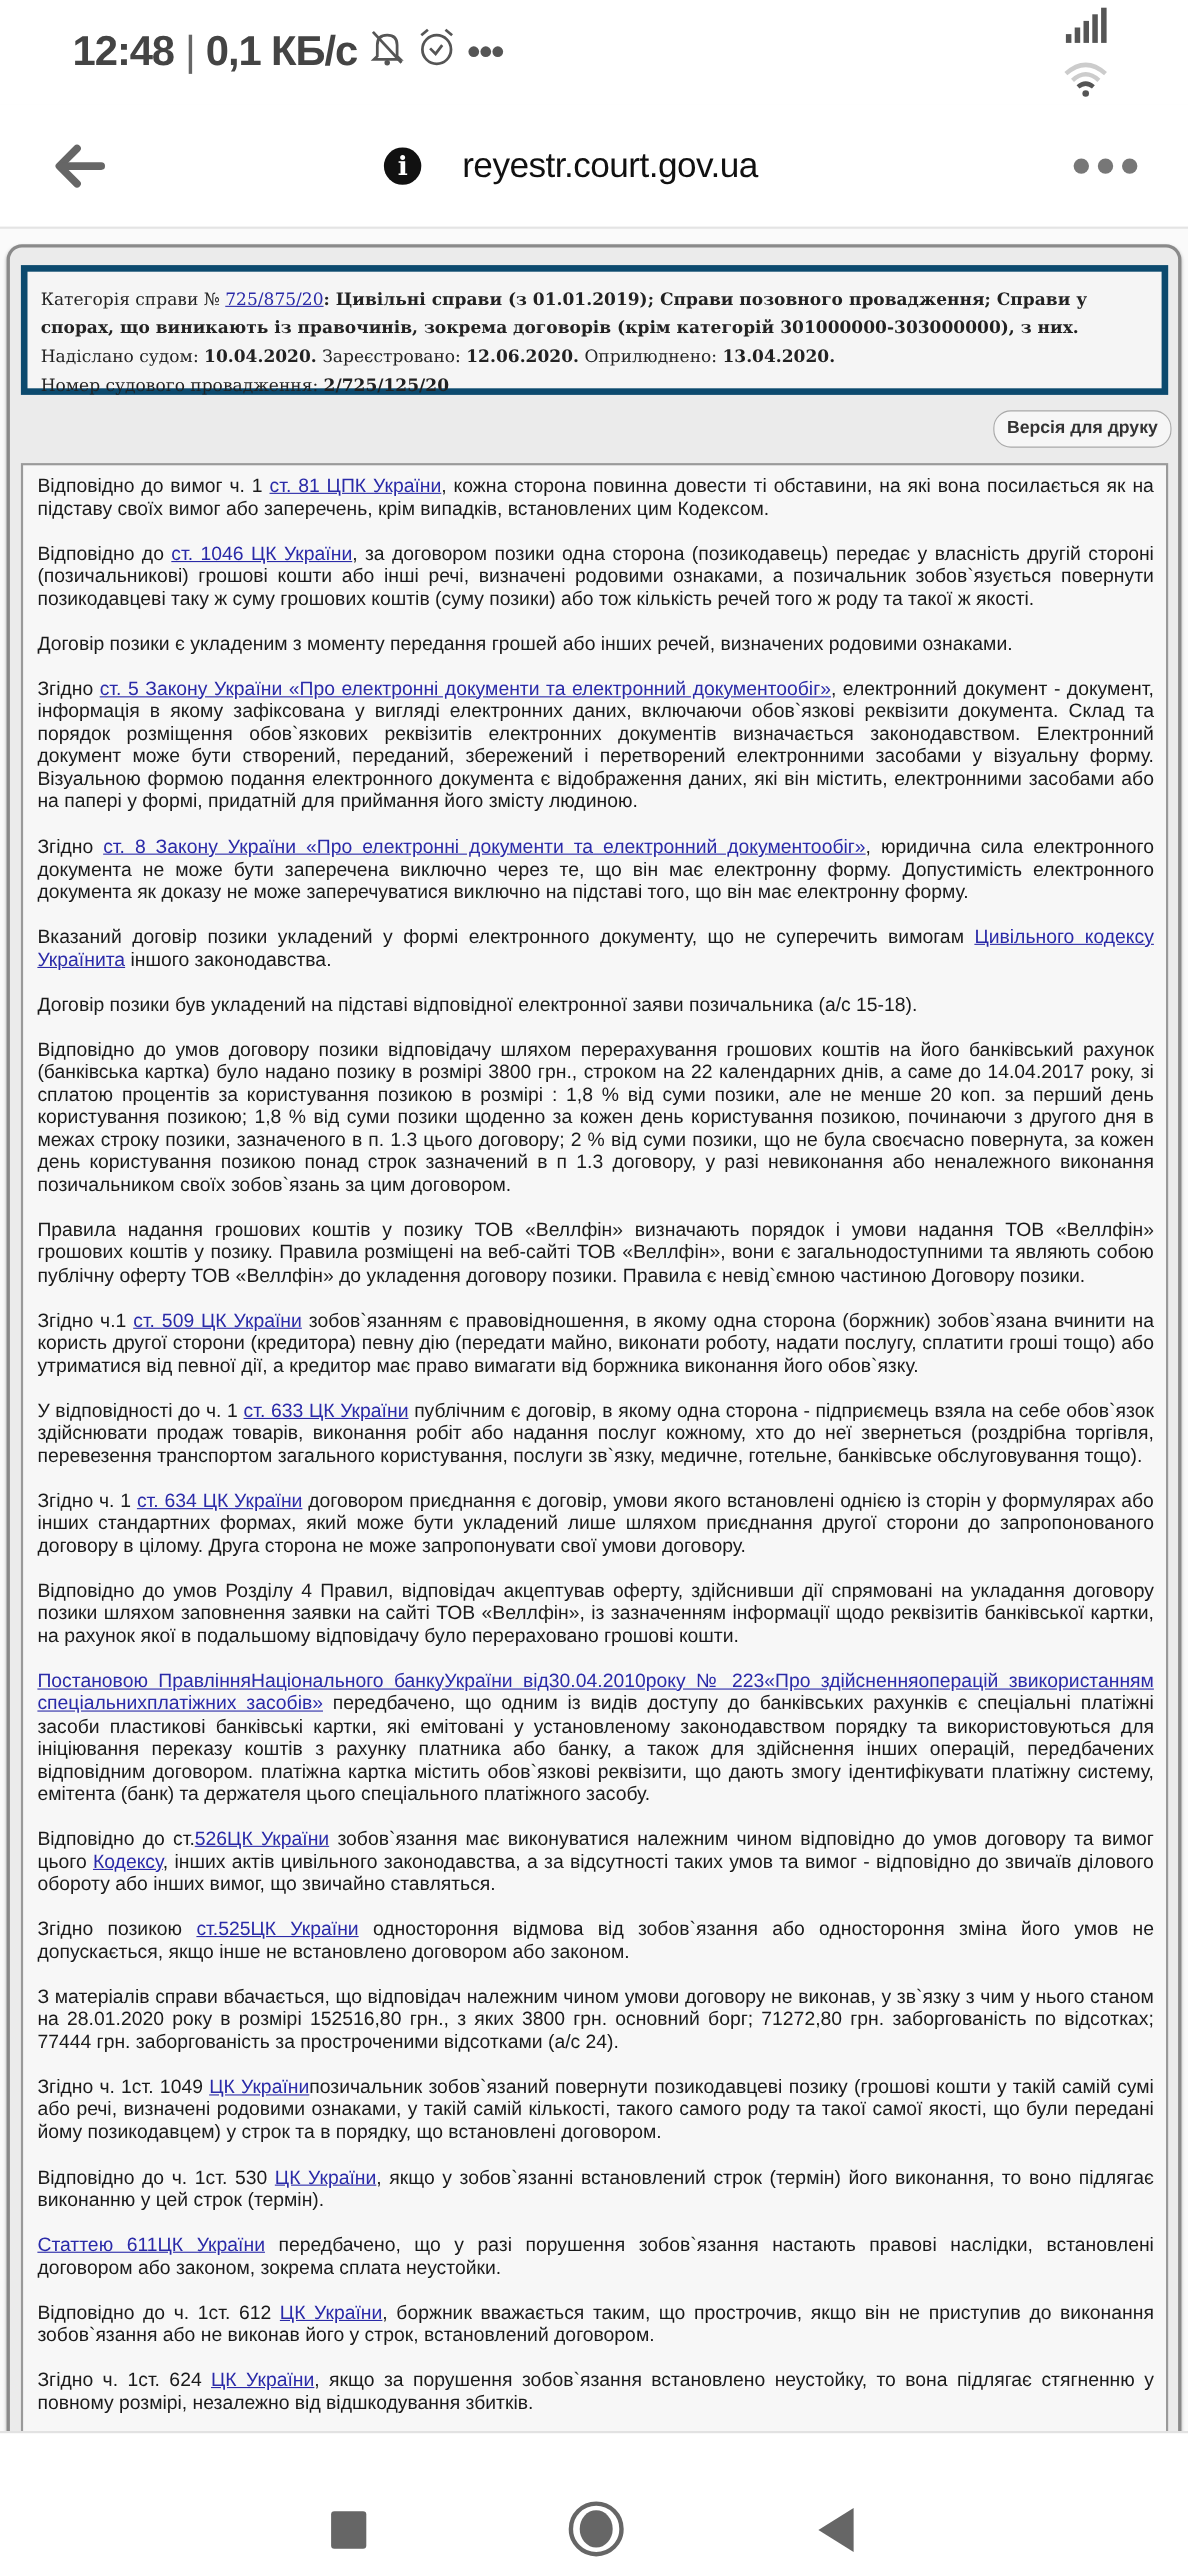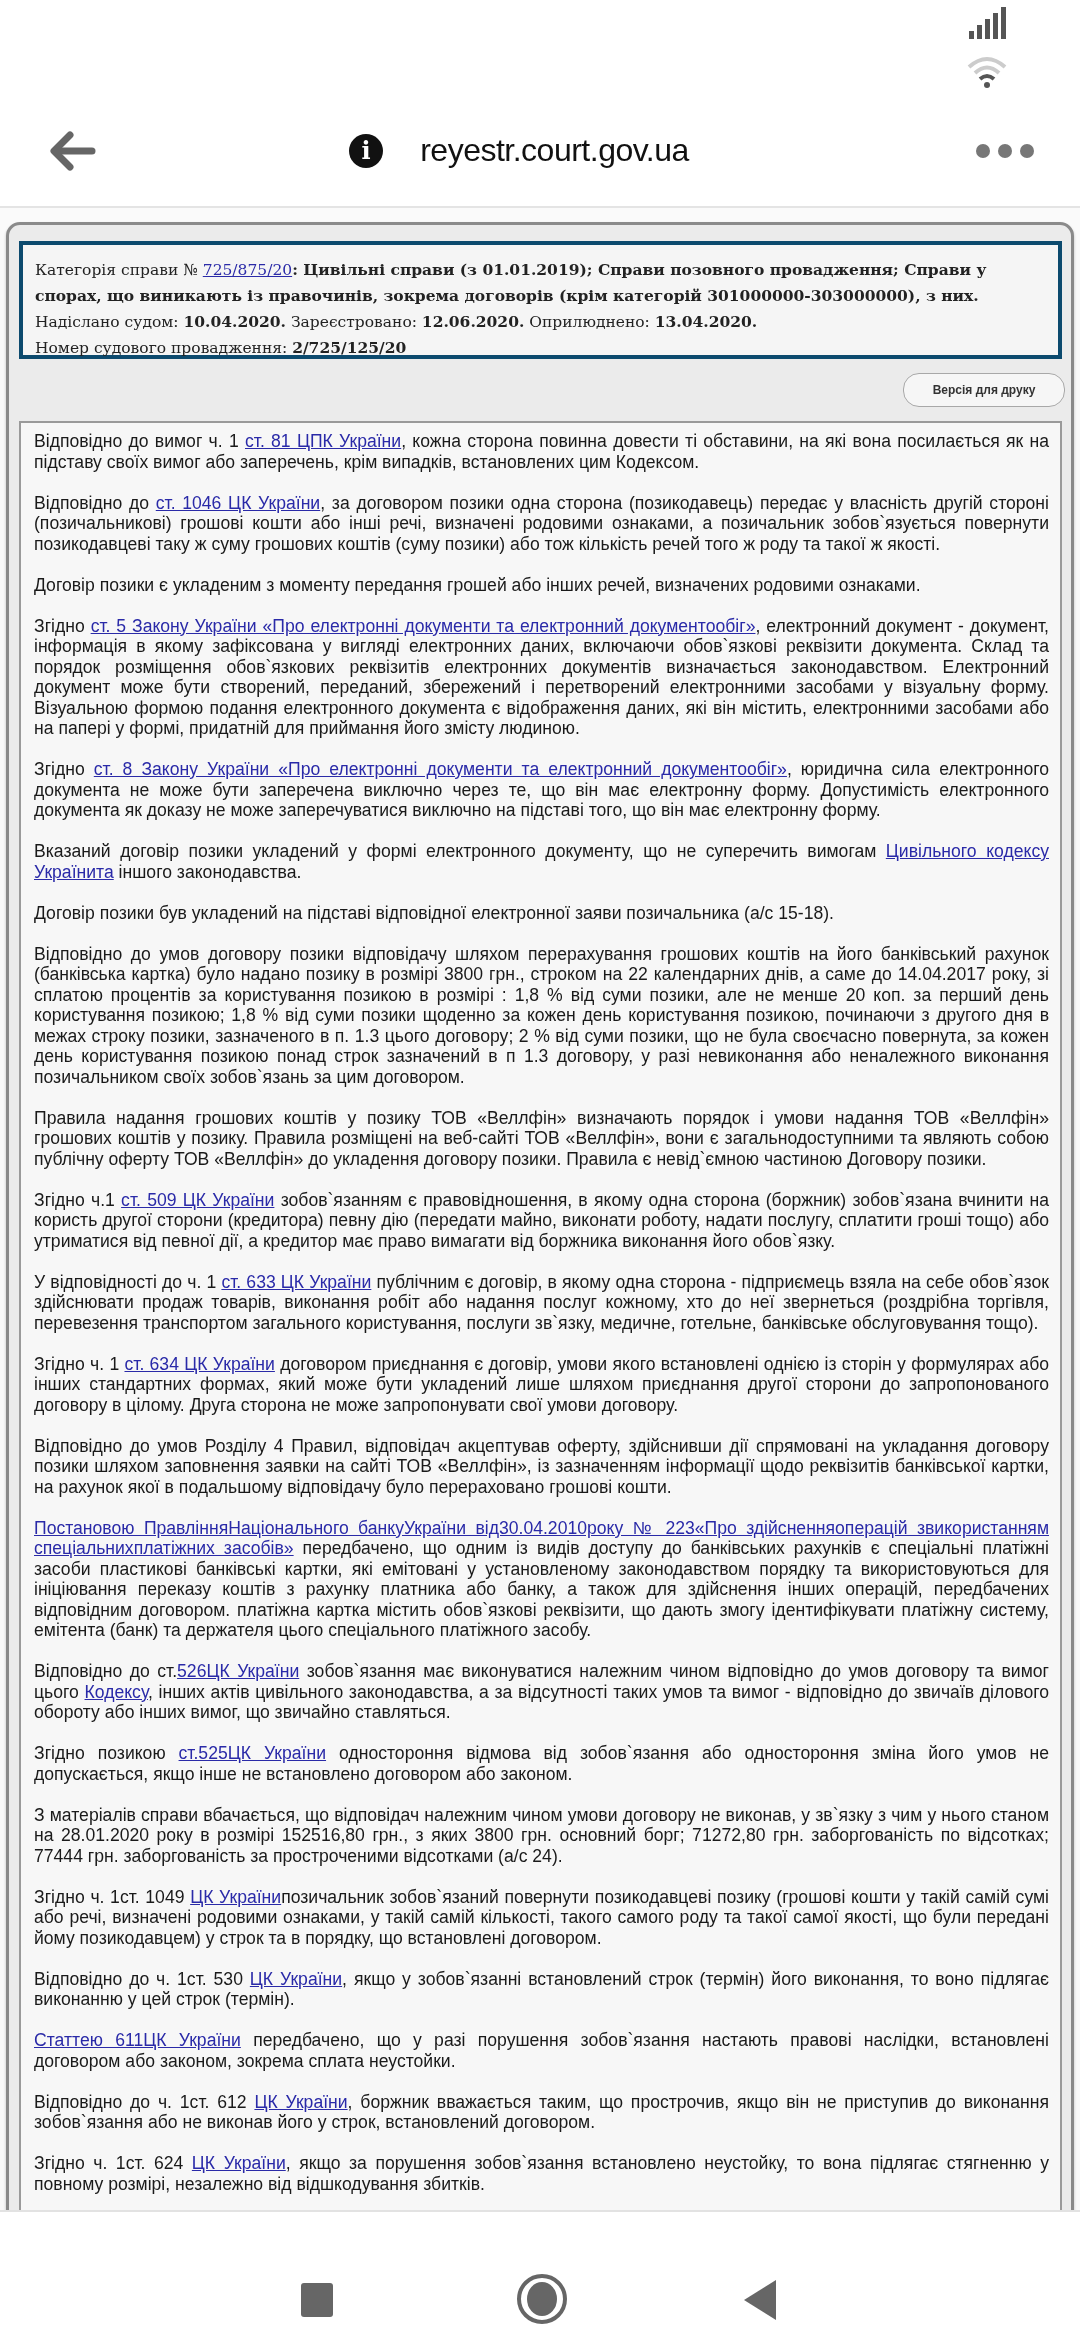--- a/index.html
+++ b/index.html
@@ -22,39 +22,60 @@
   .back-btn { width: 70px; height: 60px; margin-left: 38px; display: flex; align-items: center; justify-content: center; }
   .url-area { flex: 1; display: flex; align-items: center; justify-content: center; gap: 18px; margin-right: 30px; }
   .info-icon { width: 34px; height: 34px; border-radius: 50%; background: #111; color: #fff; font-weight: bold; font-size: 24px; display: flex; align-items: center; justify-content: center; font-family: "DejaVu Serif", serif; }
   .url-text { font-size: 32px; color: #111; letter-spacing: -0.5px; margin-left: 19px; }
   .menu-btn { width: 90px; height: 60px; margin-right: 30px; display: flex; align-items: center; justify-content: center; gap: 8px; }
   .menu-btn span { width: 14px; height: 14px; border-radius: 50%; background: #777; display: block; }
 
   
   .page { position: absolute; top: 210px; left: 0; width: 1080px; height: 2000px; background: #fafafa; }
   .outer-panel { position: absolute; top: 12px; left: 6px; width: 1068px; height: 2168px; border: 3px solid #8a8a8a; border-radius: 14px; background: #ebebeb; overflow: hidden; box-shadow: 0 2px 3px rgba(0,0,0,0.25); }
-  .header-box { position: absolute; top: 16px; left: 10px; width: 1043px; height: 118px; border: 4px solid #0c4a6e; background: #f5f5f5; padding: 12px 12px; font-family: "DejaVu Serif", serif; font-size: 15.5px; line-height: 25px; color: #222; }
+  .header-box { position: absolute; top: 16px; left: 10px; width: 1043px; height: 118px; border: 6px solid #0c4a6e; background: #f5f5f5; padding: 12px 12px; font-family: "DejaVu Serif", serif; font-size: 15.5px; line-height: 25px; color: #222; }
   .header-box b { font-weight: bold; }
   .header-box a { color: #2a2aa8; text-decoration: underline; }
-  .print-btn { position: absolute; top: 148px; left: 894px; width: 162px; height: 34px; border: 1.5px solid #a8a8a8; border-radius: 16px; background: #f6f6f6; font-family: "Liberation Sans", sans-serif; font-weight: bold; font-size: 12px; color: #333; display: flex; align-items: center; justify-content: center; }
+  .print-btn { position: absolute; top: 148px; left: 894px; width: 162px; height: 34px; border: 1.5px solid #a8a8a8; border-radius: 16px; background: #f6f6f6; font-family: "Liberation Sans", sans-serif; font-weight: bold; font-size: 16px; color: #333; display: flex; align-items: center; justify-content: center; }
   .body-box { position: absolute; top: 196px; left: 10px; width: 1043px; height: 1980px; border: 2px solid #9a9a9a; background: #f7f7f7; padding: 8px 11px 0 13px; font-family: "Liberation Sans", sans-serif; font-size: 17.6px; line-height: 20.5px; color: #1a1a1a; overflow: hidden; }
   .body-box p { text-align: justify; margin-bottom: 20.5px; }
   .body-box a { color: #2a2aa8; text-decoration: underline; }
 
   
   .navbar { position: absolute; top: 2210px; left: 0; width: 1080px; height: 130px; background: #ffffff; border-top: 2px solid #e2e2e2; }
   .nav-recents { position: absolute; left: 301px; top: 71px; width: 32px; height: 34px; background: #666; border-radius: 3px; }
   .nav-home { position: absolute; left: 517px; top: 62px; width: 50px; height: 50px; border-radius: 50%; border: 4px solid #666; display: flex; align-items: center; justify-content: center; }
   .nav-home span { width: 30px; height: 34px; border-radius: 50%; background: #666; display: block; }
   .nav-back { position: absolute; left: 744px; top: 68px; width: 0; height: 0; border-top: 20px solid transparent; border-bottom: 20px solid transparent; border-right: 32px solid #666; }
 </style>
 </head>
 <body>
 
 <div class="status-bar">
+  <div class="status-left">
+    <span>12:48</span>
+    <span class="sep">|</span>
+    <span>0,1 КБ/с</span>
+    <span class="status-icon">
+      <svg width="34" height="36" viewBox="0 0 34 36">
+          <path d="M8 26 L8 16 Q8 7 17 7 Q26 7 26 16 L26 26 L29 29 L5 29 Z" fill="none" stroke="#555" stroke-width="2.5"></path>
+          <line x1="4" y1="4" x2="30" y2="32" stroke="#555" stroke-width="2.5"></line>
+          <circle cx="17" cy="32" r="2.5" fill="#555"></circle>
+        </svg>
+    </span>
+    <span class="status-icon">
+      <svg width="36" height="38" viewBox="0 0 36 38">
+          <circle cx="18" cy="21" r="13" fill="none" stroke="#555" stroke-width="2.5"></circle>
+          <path d="M12 20 L17 25 L23 17" fill="none" stroke="#555" stroke-width="2.5"></path>
+          <line x1="4" y1="8" x2="10" y2="3" stroke="#555" stroke-width="2.5"></line>
+          <line x1="32" y1="8" x2="26" y2="3" stroke="#555" stroke-width="2.5"></line>
+        </svg>
+    </span>
+    <span class="status-icon">•••</span>
+  </div>
   <div class="status-right">
     <div class="signal">
       <span style="height:8px"></span>
         <span style="height:14px"></span>
         <span style="height:20px"></span>
         <span style="height:26px"></span>
         <span style="height:32px"></span>
     </div>
     <div class="signal">
       <span style="height:8px"></span>

